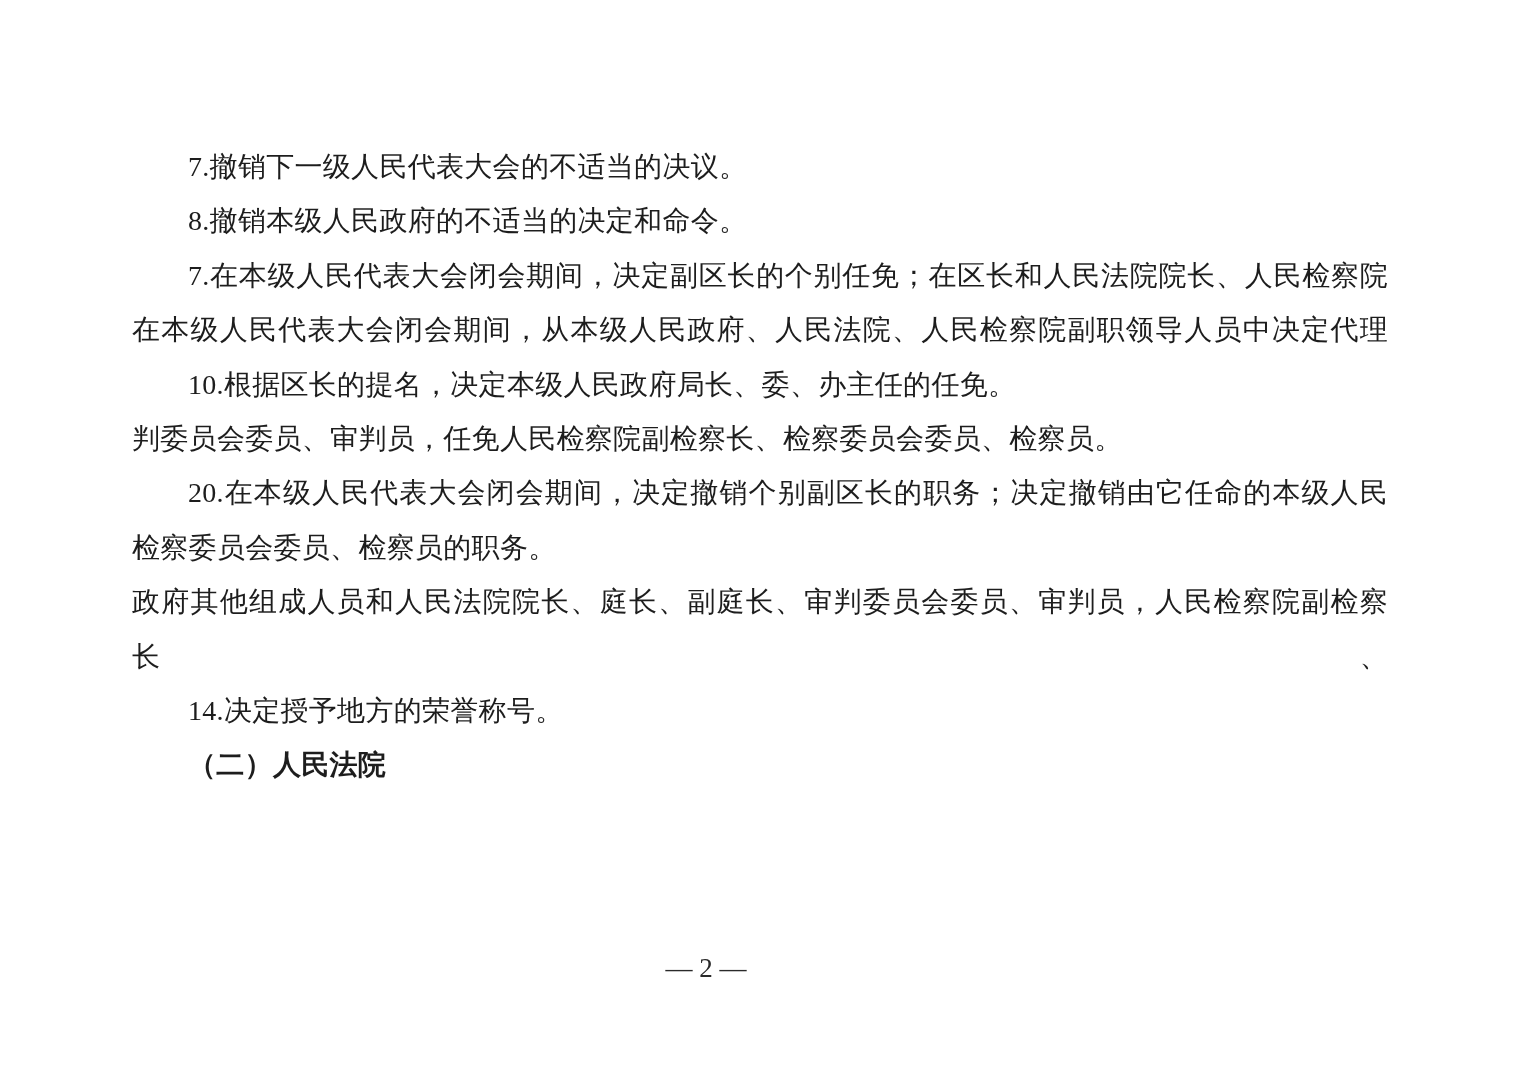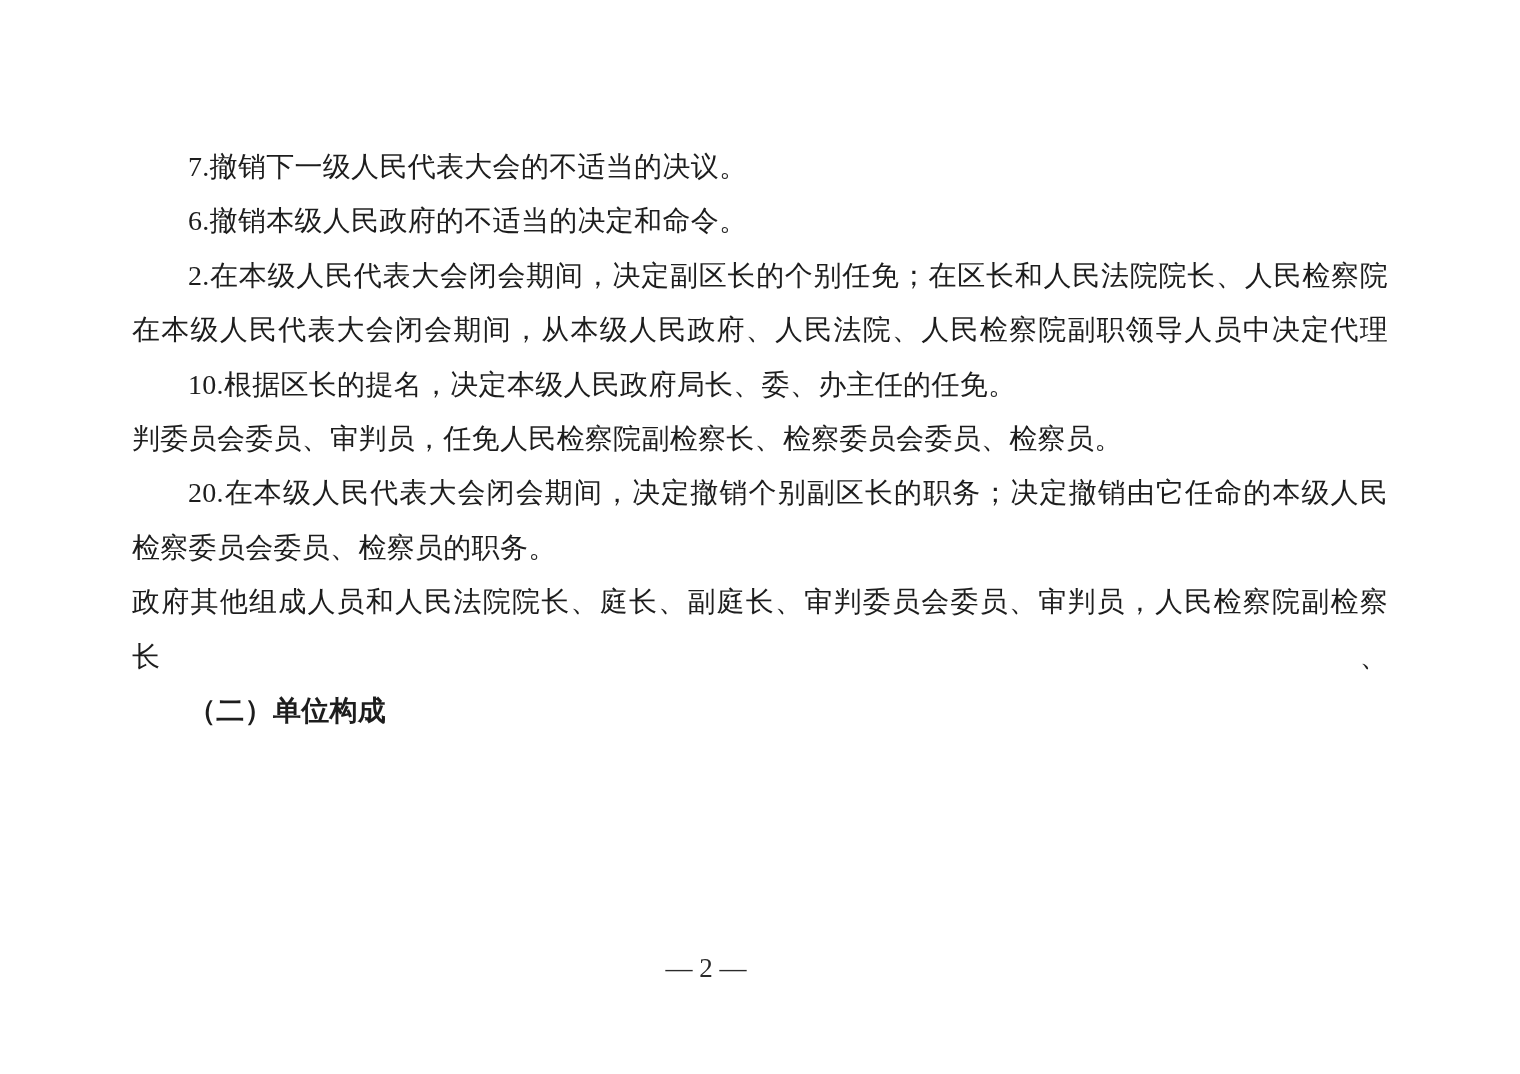--- a/index.html
+++ b/index.html
@@ -48,25 +48,26 @@
     line-height: 54px;
     color: #2a2a2a;
   }
 </style>
 </head>
 <body>
 
 <div class="page">
   <div class="textblock">
     <div class="line indent">7.撤销下一级人民代表大会的不适当的决议。</div>
-    <div class="line indent">6.撤销本级人民政府的不适当的决定和命令。</div>
-    <div class="line indent justify">2.在本级人民代表大会闭会期间，决定副区长的个别任免；在区长和人民法院院长、人民检察院</div>
+    <div class="line indent">8.撤销本级人民政府的不适当的决定和命令。</div>
+    <div class="line indent justify">7.在本级人民代表大会闭会期间，决定副区长的个别任免；在区长和人民法院院长、人民检察院</div>
     <div class="line justify">在本级人民代表大会闭会期间，从本级人民政府、人民法院、人民检察院副职领导人员中决定代理</div>
     <div class="line indent">10.根据区长的提名，决定本级人民政府局长、委、办主任的任免。</div>
     <div class="line">判委员会委员、审判员，任免人民检察院副检察长、检察委员会委员、检察员。</div>
     <div class="line indent justify">20.在本级人民代表大会闭会期间，决定撤销个别副区长的职务；决定撤销由它任命的本级人民</div>
     <div class="line">检察委员会委员、检察员的职务。</div>
     <div class="line justify">政府其他组成人员和人民法院院长、庭长、副庭长、审判委员会委员、审判员，人民检察院副检察长、</div>
-    <div class="line indent bold">（二）单位构成</div>
+    <div class="line indent">14.决定授予地方的荣誉称号。</div>
+    <div class="line indent bold">（二）人民法院</div>
   </div>
 
   <div class="footer">— 2 —</div>
 </div>
 
 </body></html>

